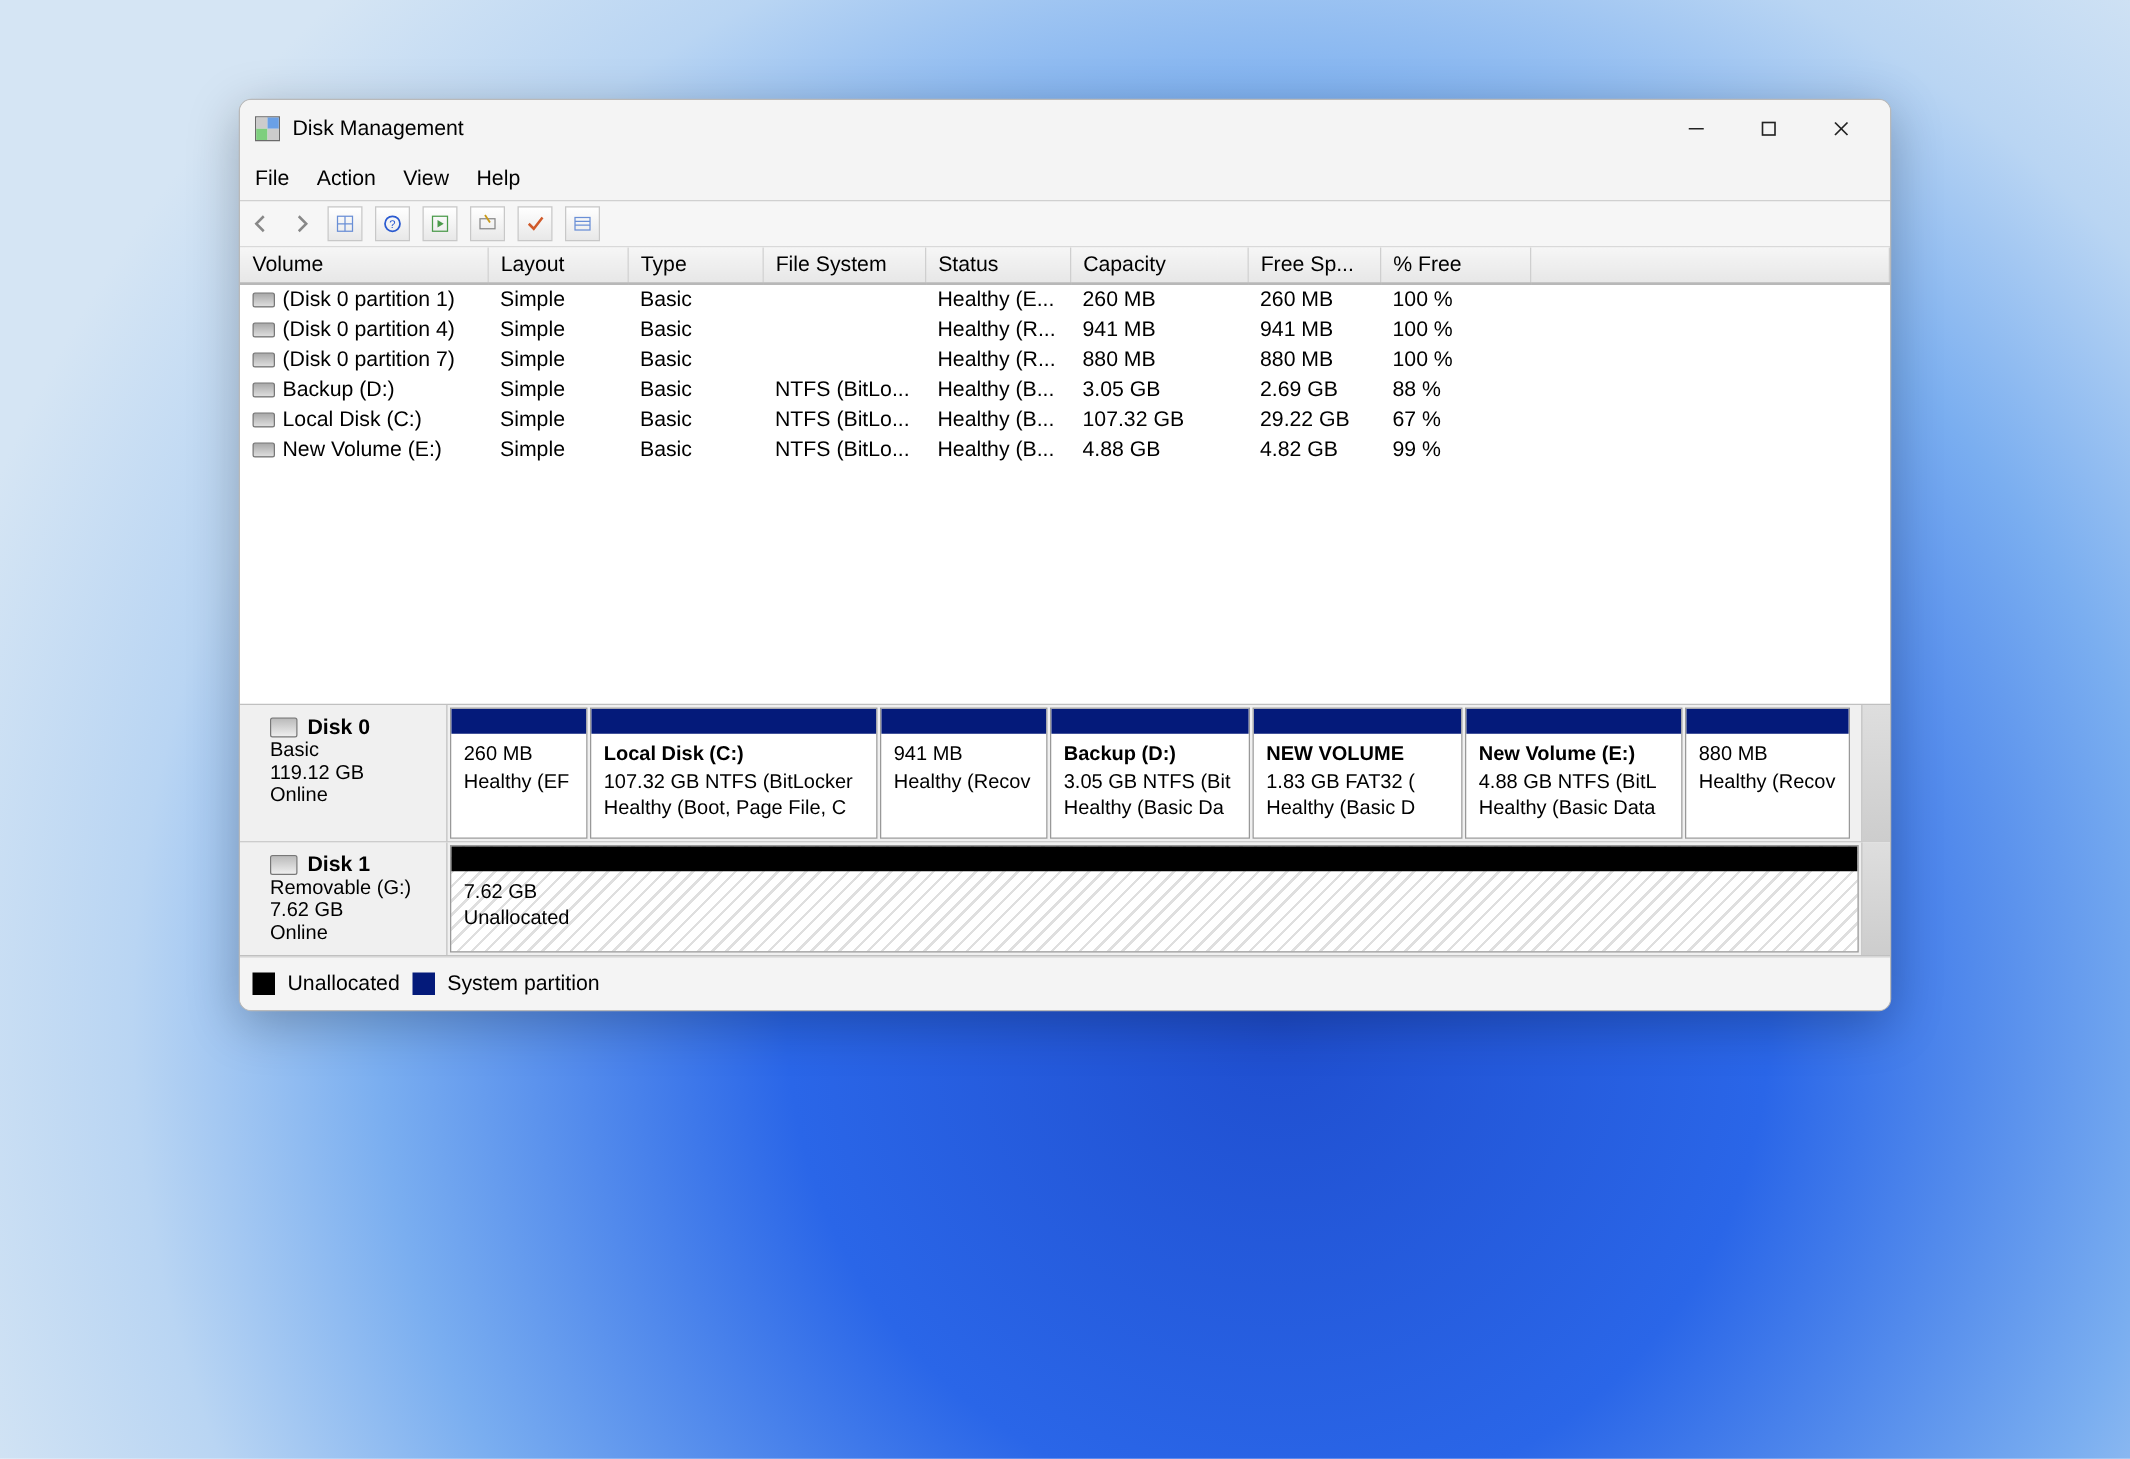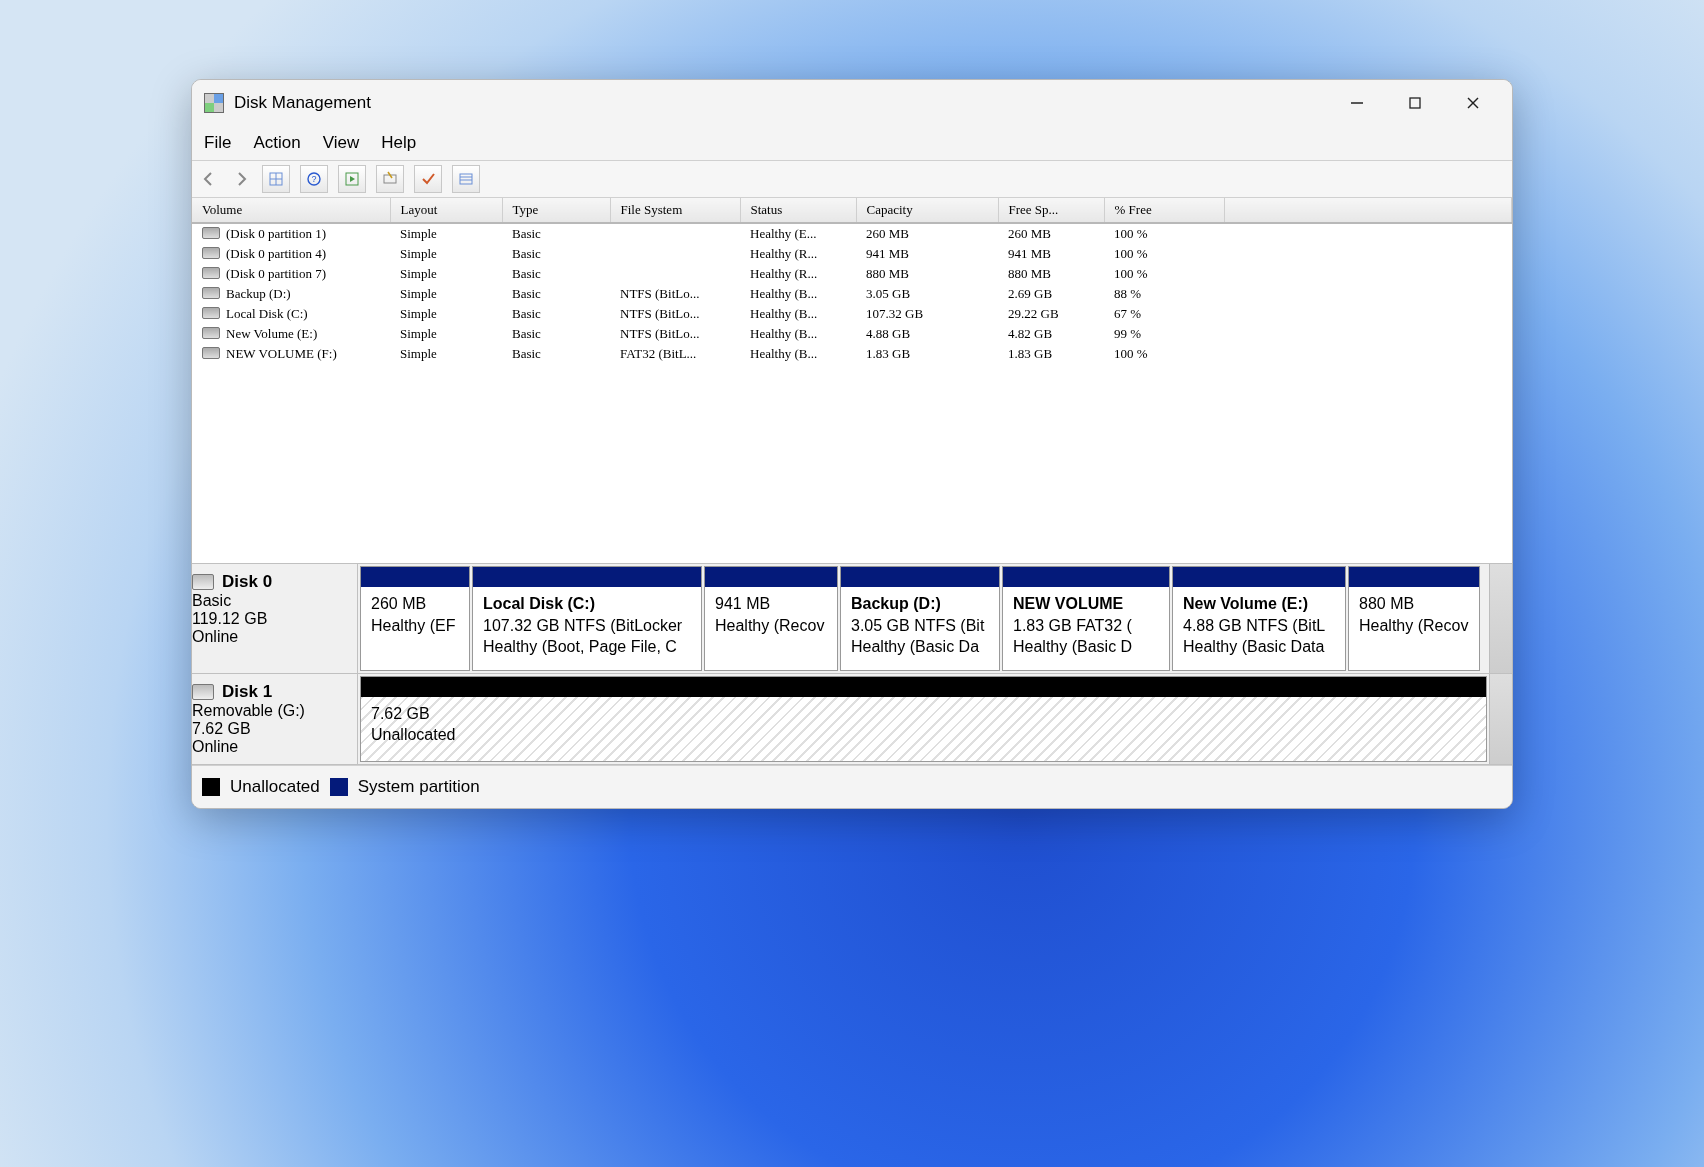--- a/index.html
+++ b/index.html
@@ -77,22 +77,21 @@
   .tbtn svg { width:16px; height:16px; }
 
   .volume-list {
     background:#fff;
     border-bottom: 1px solid #c0c0c0;
     height: 365px;
   }
   table.vtab {
     width: 100%;
     border-collapse: collapse;
-    font-size: 13px;
-    font-family: Liberation Serif, serif;
+    font-size: 17px;
   }
   table.vtab th {
     background: linear-gradient(#f6f6f6,#e7e7e7);
     border-right: 1px solid #cfcfcf;
     border-bottom: 2px solid #b8b8b8;
     text-align: left;
     font-weight: normal;
     padding: 4px 10px;
     white-space: nowrap;
   }
@@ -111,21 +110,21 @@
   }
 
   .graphical {
     display:flex;
     background:#f0f0f0;
     border-bottom:1px solid #c0c0c0;
     position:relative;
   }
   .disk-info {
     width: 166px;
-    padding: 8px 0;
+    padding: 8px 24px;
     font-size: 16px;
     border-right:1px solid #c0c0c0;
     box-sizing:border-box;
   }
   .disk-info b { font-size: 17px; }
   .disk-info .hdr { display:flex; align-items:center; gap:8px; }
   .disk-icon {
     width:20px; height:14px;
     background:linear-gradient(#bbb,#eee);
     border:1px solid #777; border-radius:2px;
@@ -357,31 +356,20 @@
               <td><span class="vol-icon"></span>New Volume (E:)</td>
               <td>Simple</td>
               <td>Basic</td>
               <td>NTFS (BitLo...</td>
               <td>Healthy (B...</td>
               <td>4.88 GB</td>
               <td>4.82 GB</td>
               <td>99 %</td>
               <td></td>
             </tr>
-            <tr>
-              <td><span class="vol-icon"></span>NEW VOLUME (F:)</td>
-              <td>Simple</td>
-              <td>Basic</td>
-              <td>FAT32 (BitL...</td>
-              <td>Healthy (B...</td>
-              <td>1.83 GB</td>
-              <td>1.83 GB</td>
-              <td>100 %</td>
-              <td></td>
-            </tr>
           </tbody>
     </table>
   </div>
 
   <div class="graphical">
     <div class="disk-info">
       <div class="hdr">
             <span class="disk-icon"></span>
         <b>Disk 0</b>
           </div>

